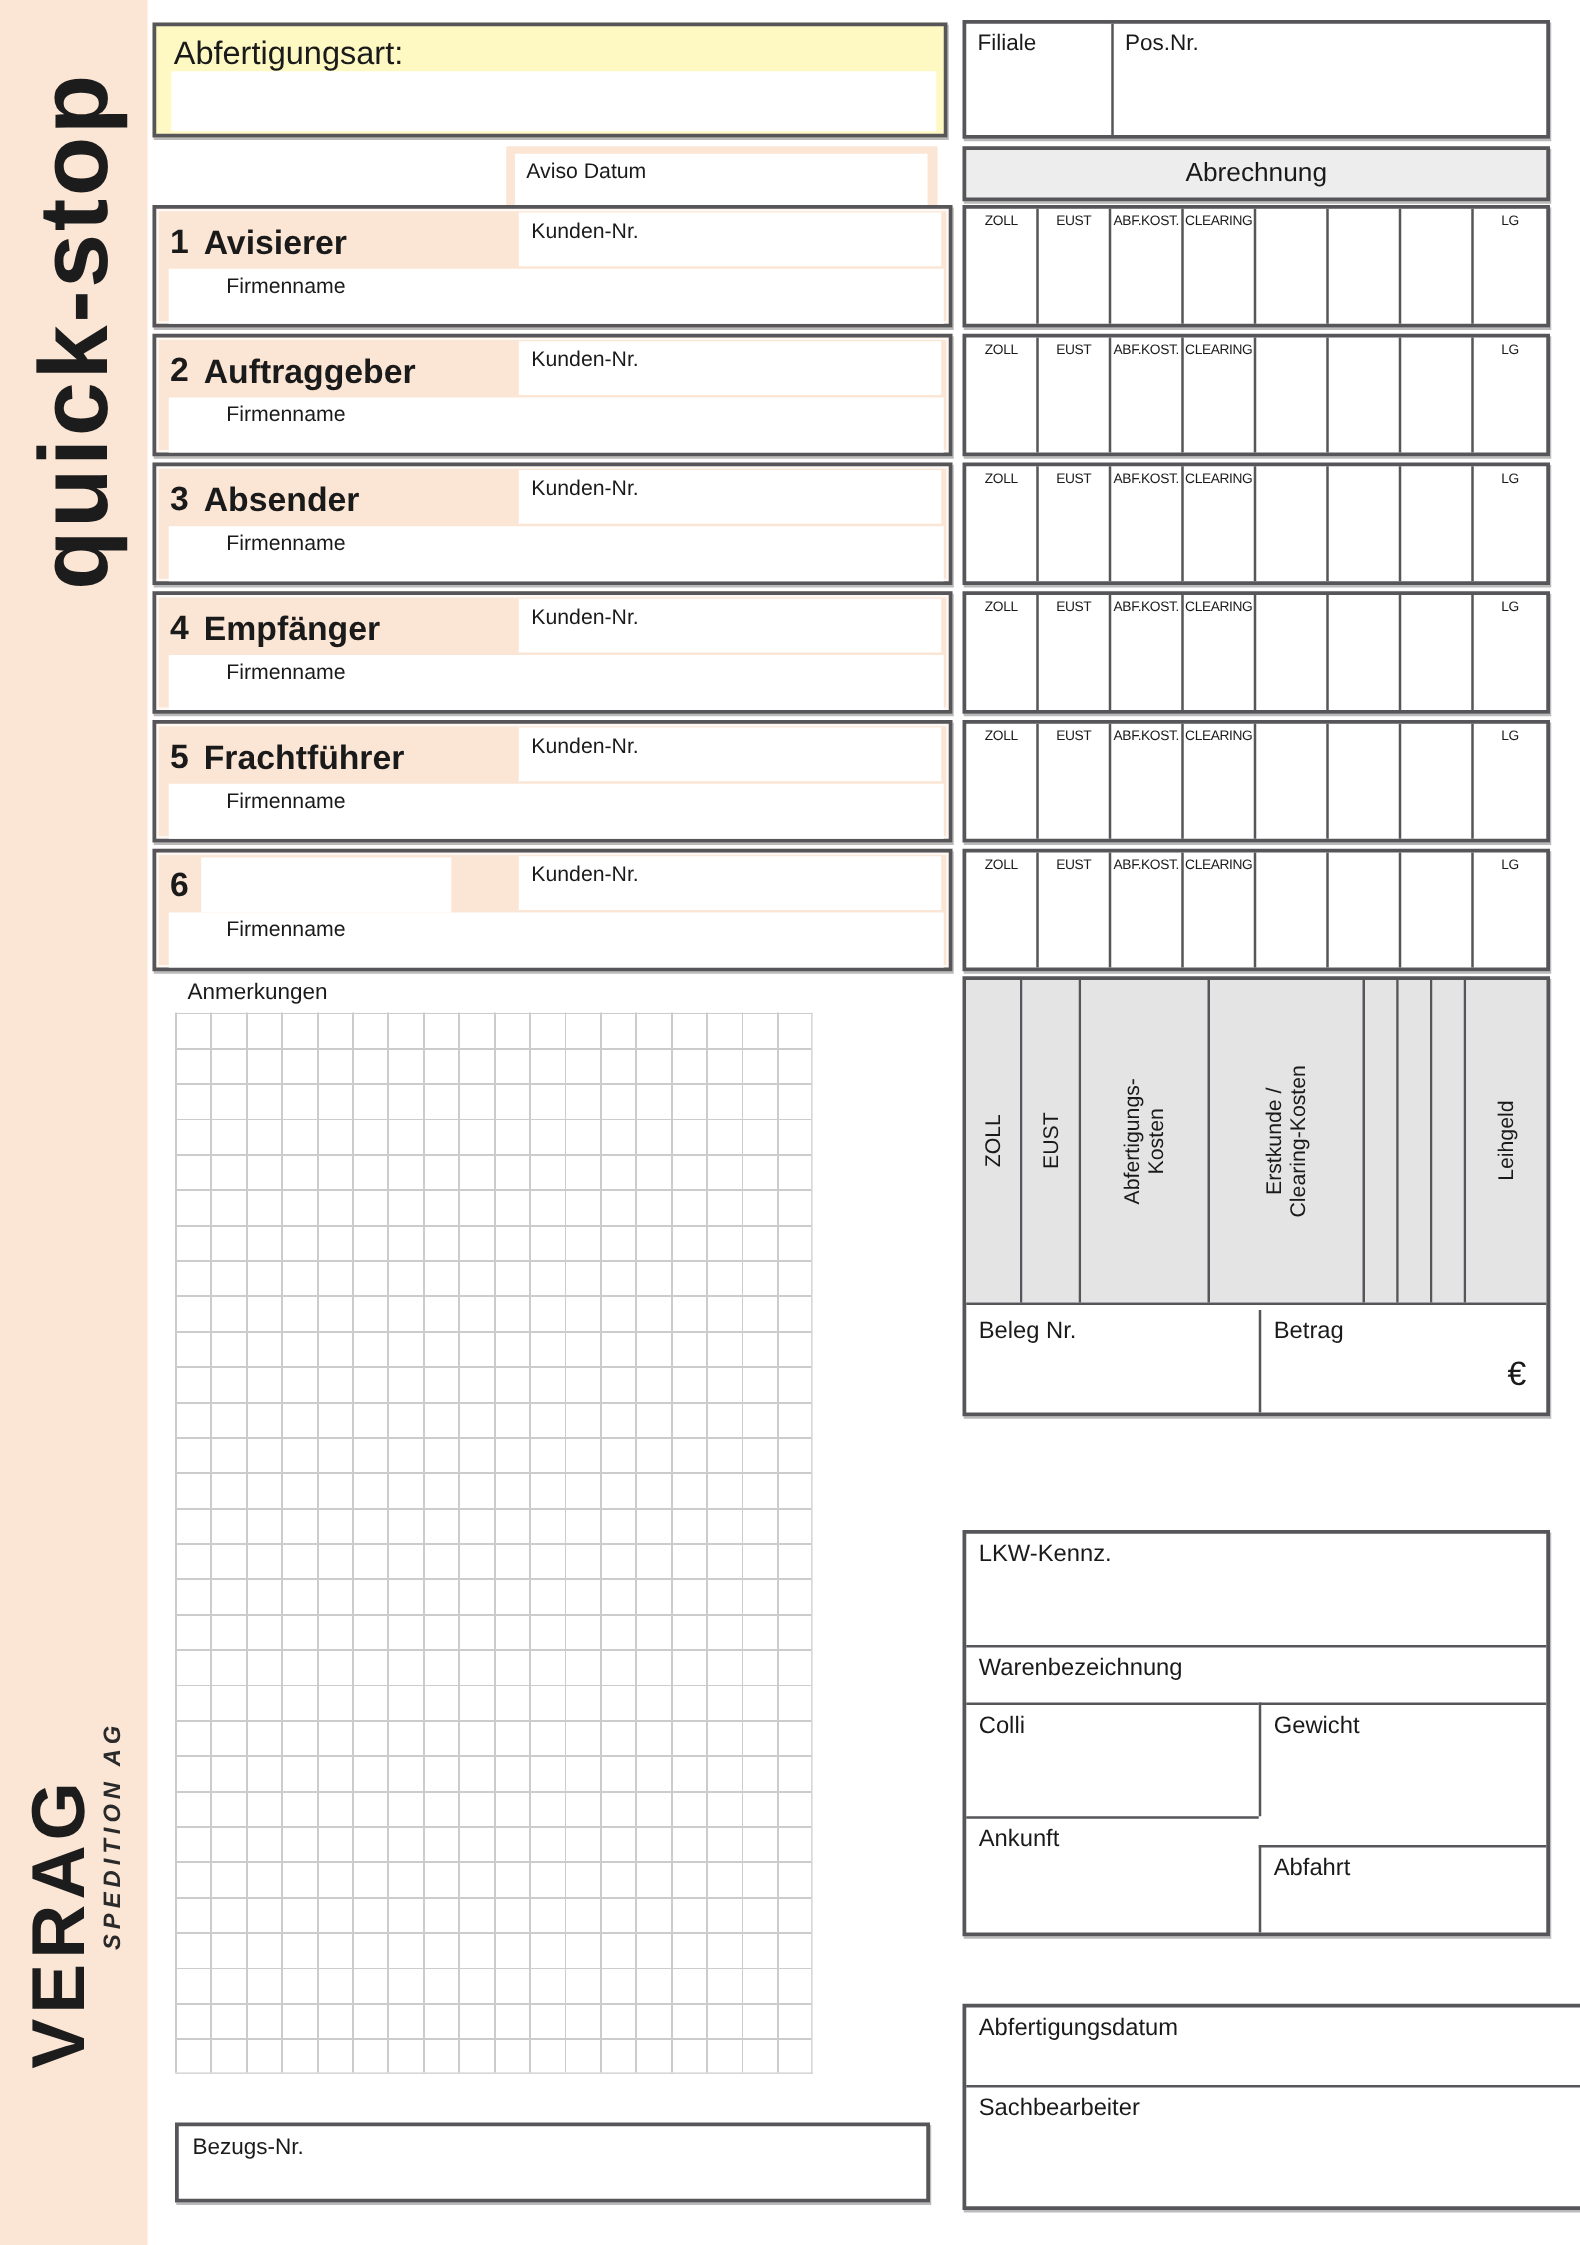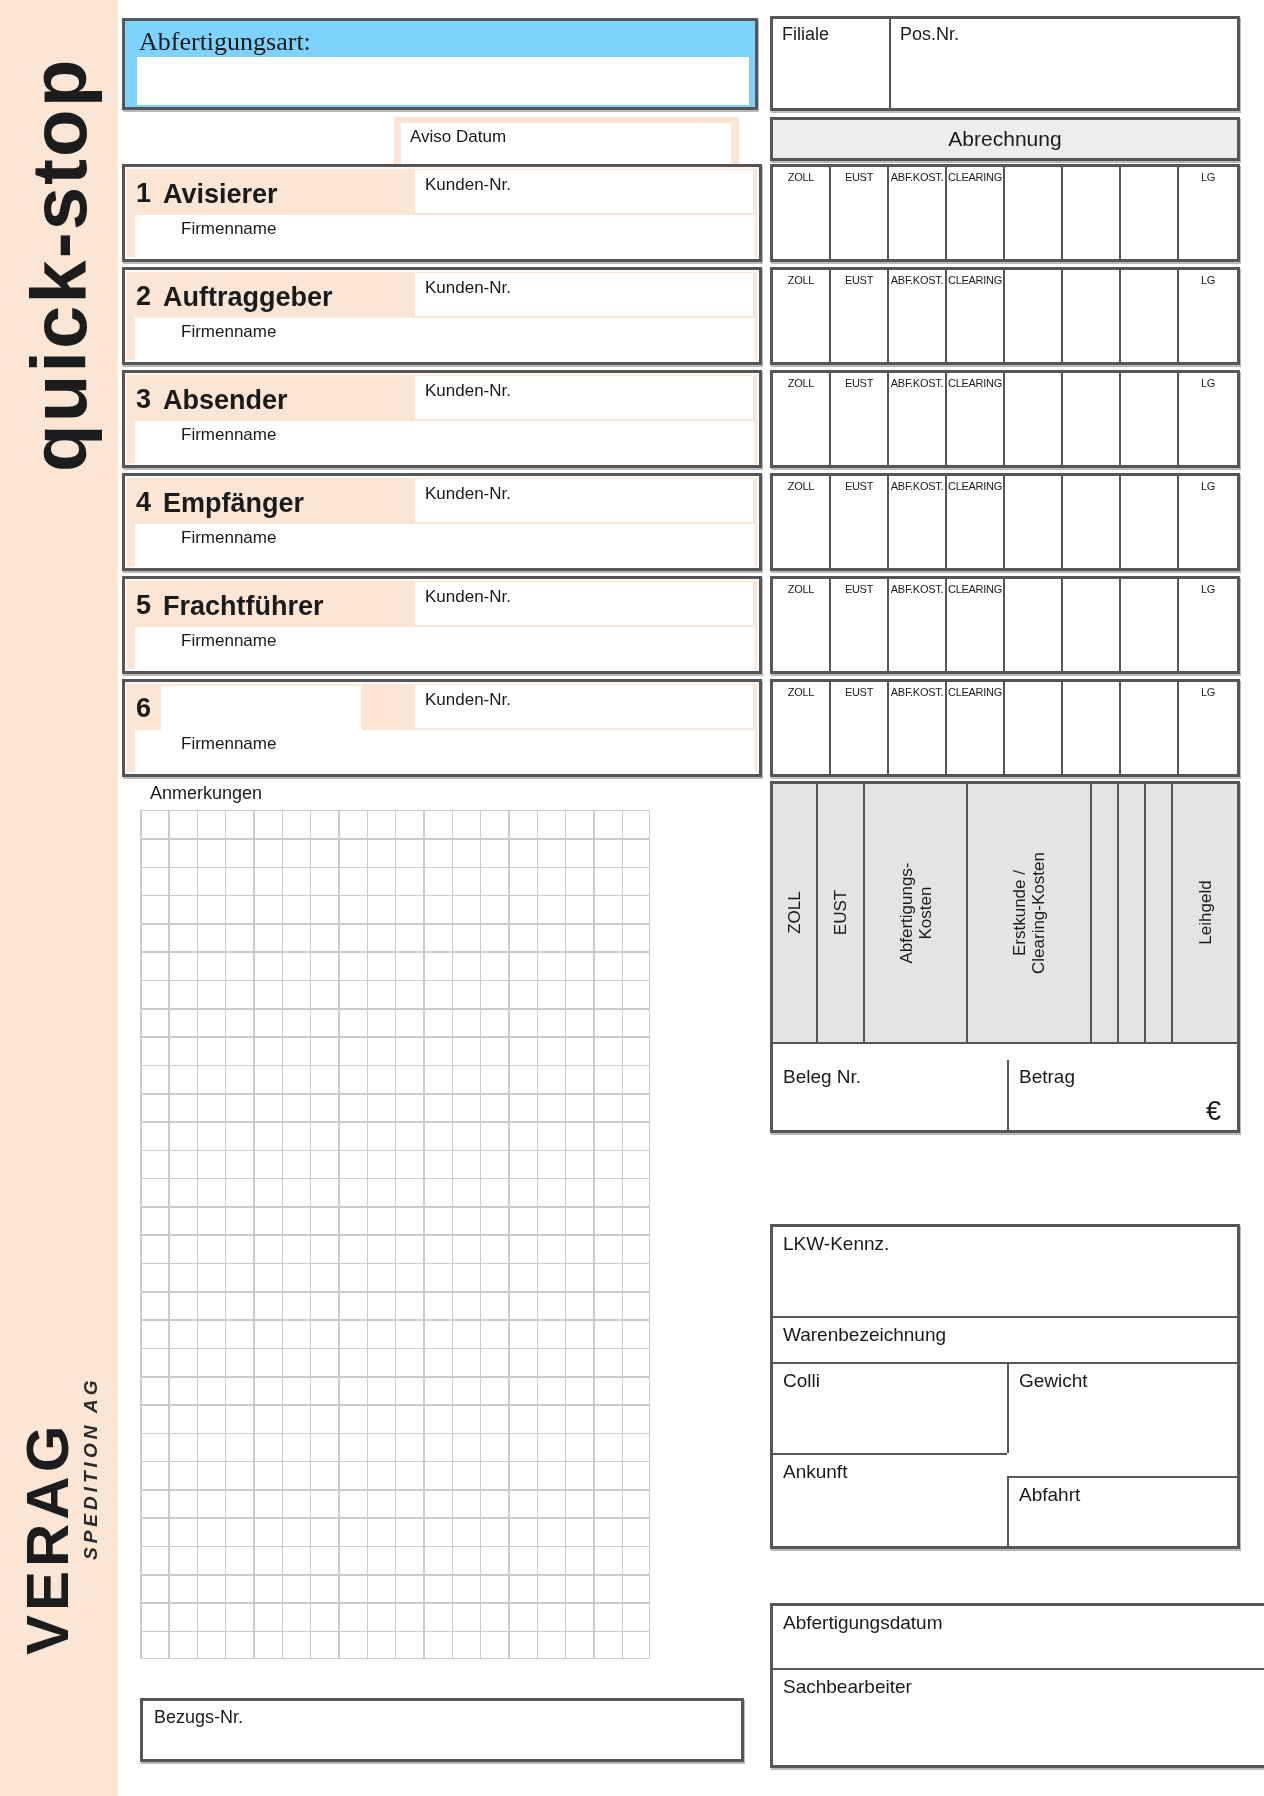--- a/index.html
+++ b/index.html
@@ -13,28 +13,28 @@
   .strip { left:0; top:0; width:118px; height:1796px; background:#fbe6d6; }
   .vert { writing-mode:vertical-rl; transform:rotate(180deg); display:flex; align-items:center; justify-content:center; }
   .quickstop { left:6px; top:28px; width:106px; height:474px; font-size:78px; font-weight:bold; letter-spacing:2px; color:#1c1c1c; }
   .verag { left:14px; top:1412px; width:66px; height:252px; font-size:60px; font-weight:bold; letter-spacing:4px; color:#1c1c1c; }
   .veragsub { left:78px; top:1368px; width:26px; height:200px; font-size:19px; font-weight:bold; font-style:italic; letter-spacing:4px; color:#2a2a2a; }
   
   .box { border:3px solid #56565a; box-shadow:1px 2px 0 rgba(130,130,130,.55); }
   .lbl18 { font-size:18px; }
   .lbl19 { font-size:19px; }
   
-  .graybox { left:122px; top:18px; width:636px; height:92px; background:#7dd3fc;font-family:Liberation Serif, serif; }
+  .graybox { left:122px; top:18px; width:636px; height:92px; background:#fef9c3; }
   .graybox .title { position:absolute; left:14px; top:6px; font-size:26px; }
   .graybox .field { position:absolute; left:12px; top:36px; width:612px; height:48px; background:#fff; }
   .filiale-box { left:770px; top:16px; width:470px; height:95px; background:#fff; }
   .filiale-cell { position:absolute; top:0; bottom:0; }
   .filiale-cell .cl { position:absolute; left:9px; top:5px; }
   
-  .aviso { left:394px; top:117px; width:345px; height:47px; background:#fbe6d6; }
+  .aviso { left:405px; top:117px; width:345px; height:47px; background:#fbe6d6; }
   .aviso .field { position:absolute; left:7px; top:6px; right:8px; bottom:0; background:#fff; }
   .aviso .field span { position:absolute; left:9px; top:4px; font-size:17px; }
   
   .abr-head { left:770px; top:117px; width:470px; height:44px; background:#ededed; display:flex; align-items:center; justify-content:center; font-size:21px; }
   
   .party-row { left:122px; width:640px; height:98px; background:#fbe6d6; box-shadow:1px 2px 0 rgba(130,130,130,.55), inset 0 0 0 2px rgba(255,255,255,.75); border:3px solid #56565a; position:absolute; }
   .party-row .num { position:absolute; left:11px; top:11px; font-size:27px; font-weight:bold; }
   .party-row .plabel { position:absolute; left:38px; top:12px; font-size:27px;font-weight:bold; }
   .party-row .kfield { position:absolute; left:290px; top:3px; width:338px; height:43px; background:#fff; }
   .party-row .kfield span { position:absolute; left:10px; top:5px; font-size:17px; }
@@ -47,21 +47,21 @@
   .bill-cell { border-right:2px solid #56565a; position:relative; text-align:center; }
   .bill-cell:last-child { border-right:none; }
   .mini { font-size:11px; letter-spacing:-0.3px; display:inline-block; margin-top:3px; white-space:nowrap; }
   
   .vsec { left:770px; top:781px; width:470px; height:352px; background:#fff; }
   .vert-cells { position:absolute; left:0; top:0; right:0; height:258px; display:grid; grid-template-columns:repeat(8,1fr); }
   .vcell { background:#e4e4e5; border-right:2px solid #56565a; display:flex; align-items:center; justify-content:center; overflow:visible; }
   .vcell:last-child { border-right:none; }
   .vlabel { transform:rotate(-90deg); white-space:pre-line; text-align:center; font-size:17px; line-height:1.12; width:max-content; }
   .beleg-row { position:absolute; left:0; right:0; top:258px; bottom:0; border-top:2.5px solid #56565a; }
-  .beleg-cell { position:absolute; top:16px; bottom:0; }
+  .beleg-cell { position:absolute; top:4px; bottom:0; }
   .beleg-cell .cl { position:absolute; left:10px; top:6px; }
   .euro { position:absolute; right:16px; top:36px; font-size:27px; }
   
   .anmerk-label { left:150px; top:783px; font-size:18px; }
   .sheet-grid {
     left:140px; top:810px; width:510px; height:849px;
     background-image:
       repeating-linear-gradient(to right, #cccccc 0 1.5px, transparent 1.5px 28.33px),
       repeating-linear-gradient(to bottom, #cccccc 0 1.5px, transparent 1.5px 28.3px);
     border-right:1.5px solid #cccccc; border-bottom:1.5px solid #cccccc;

